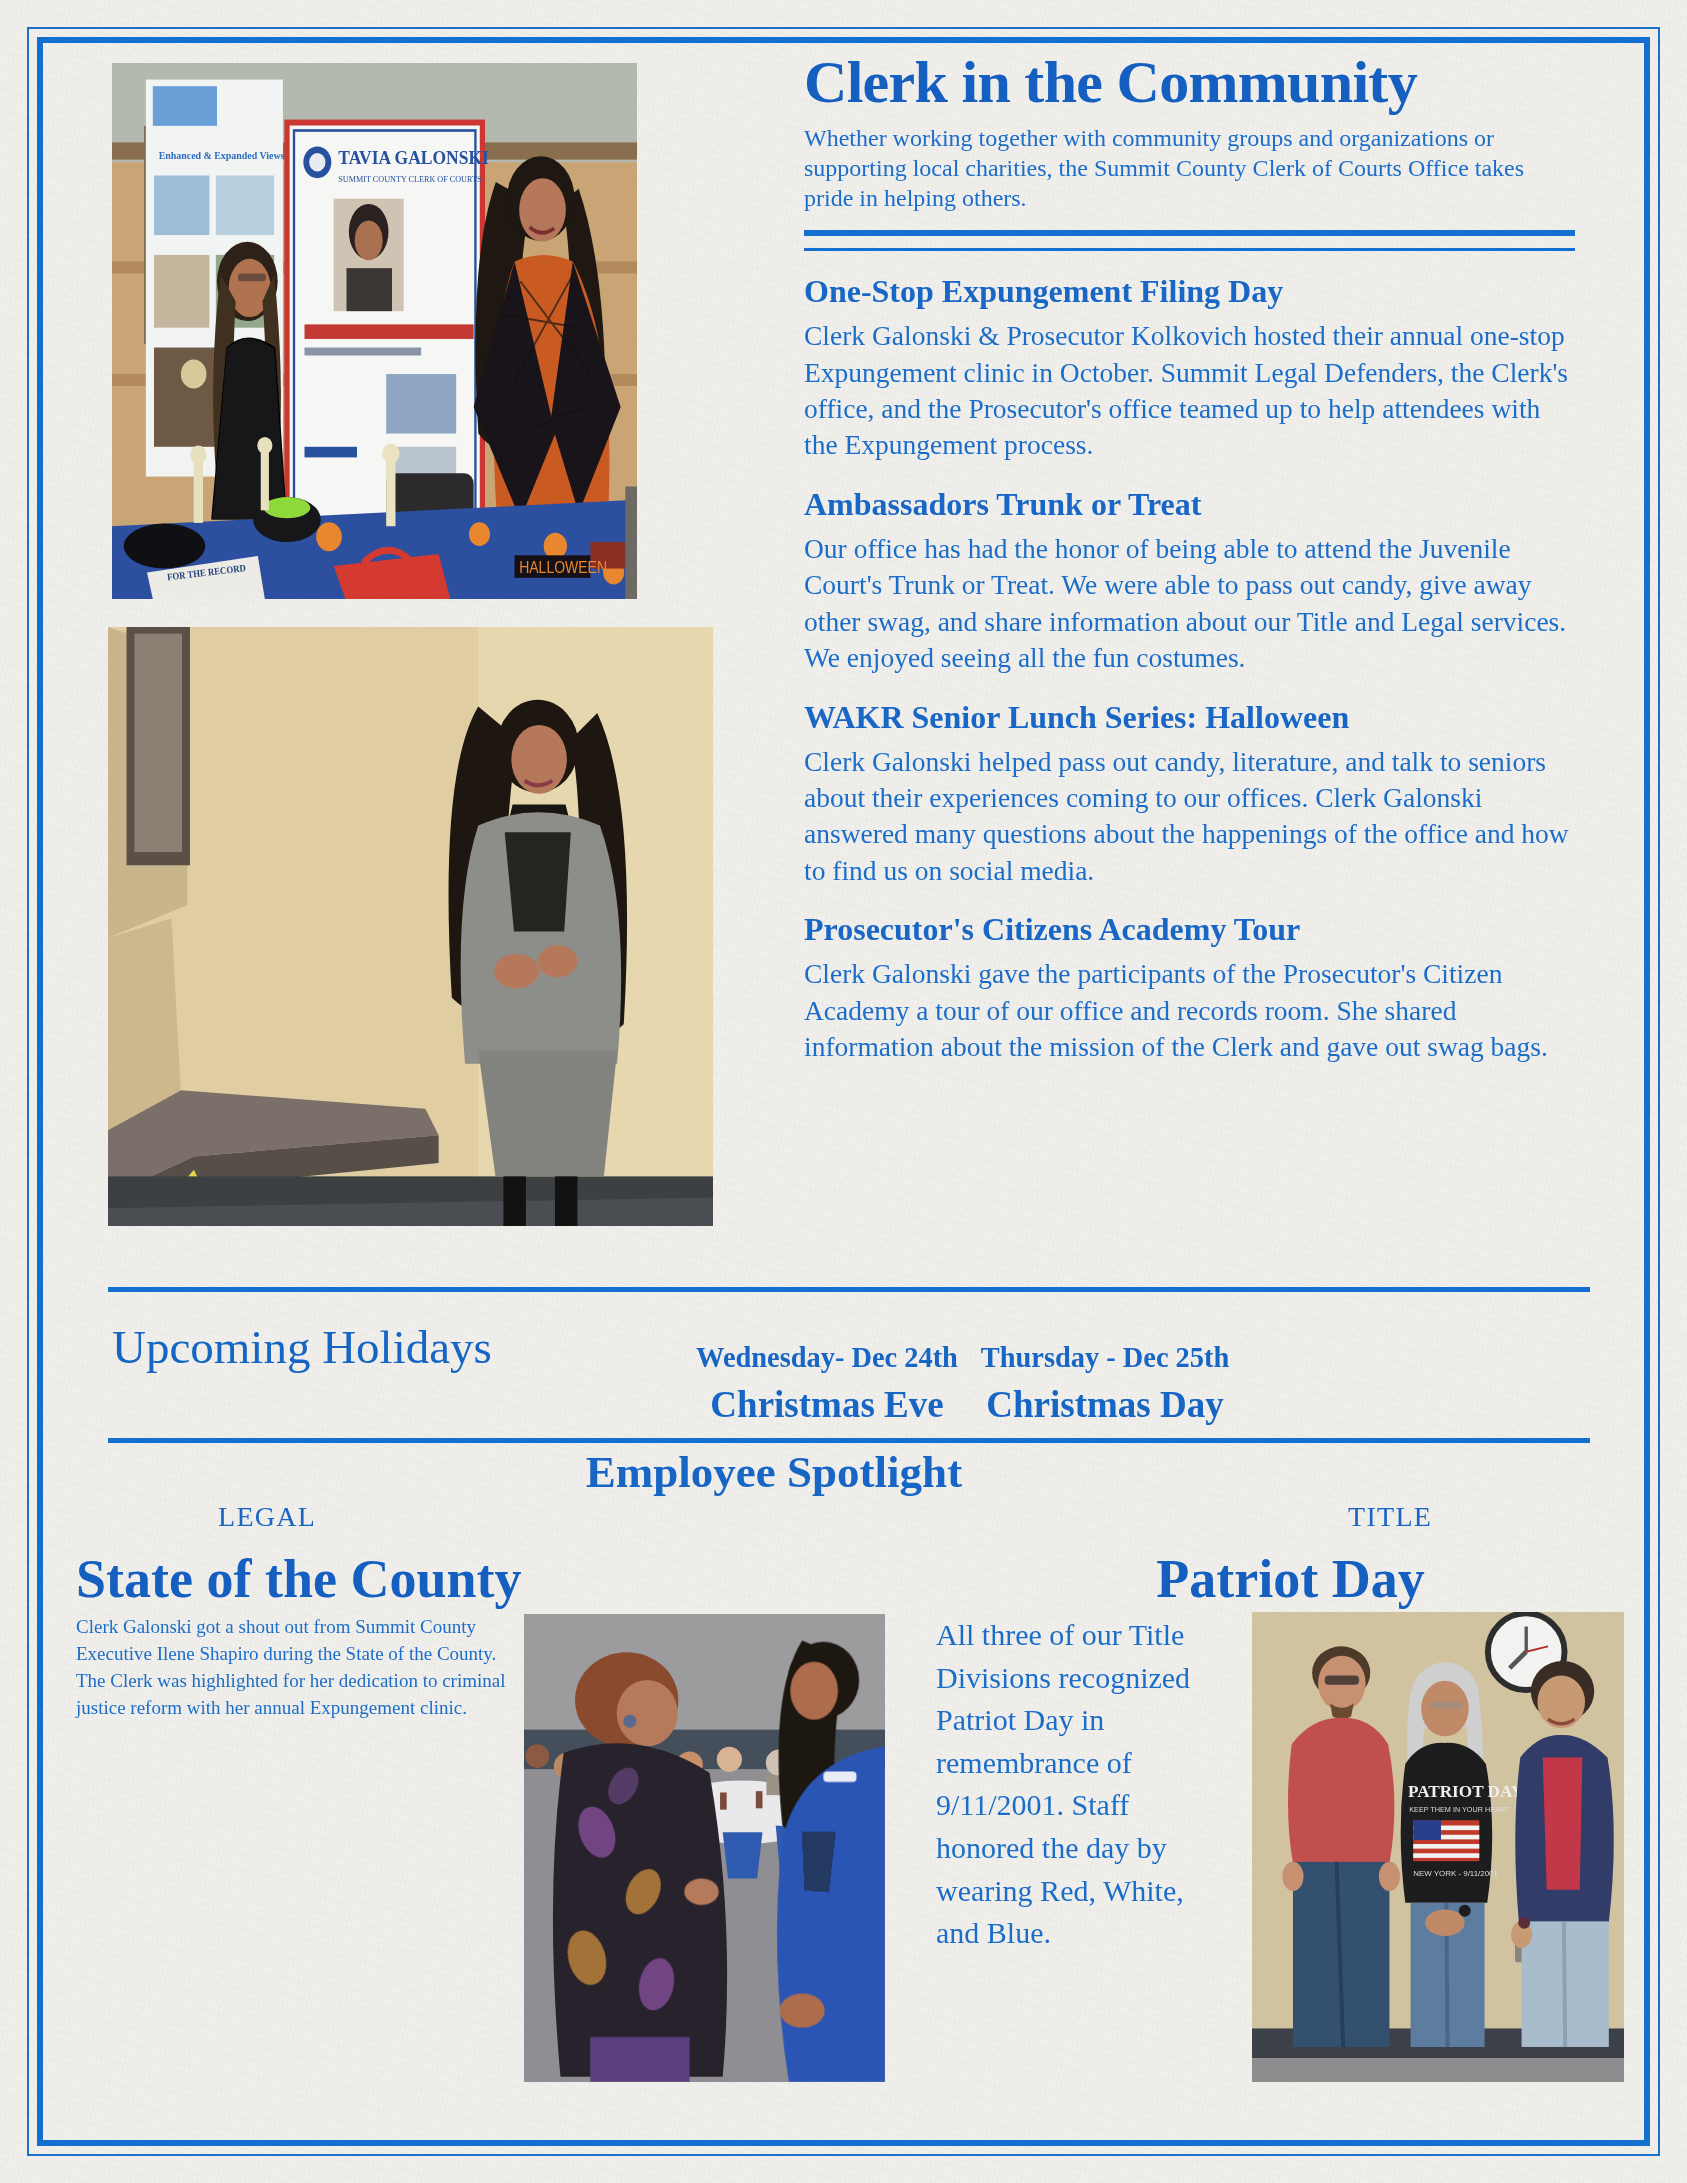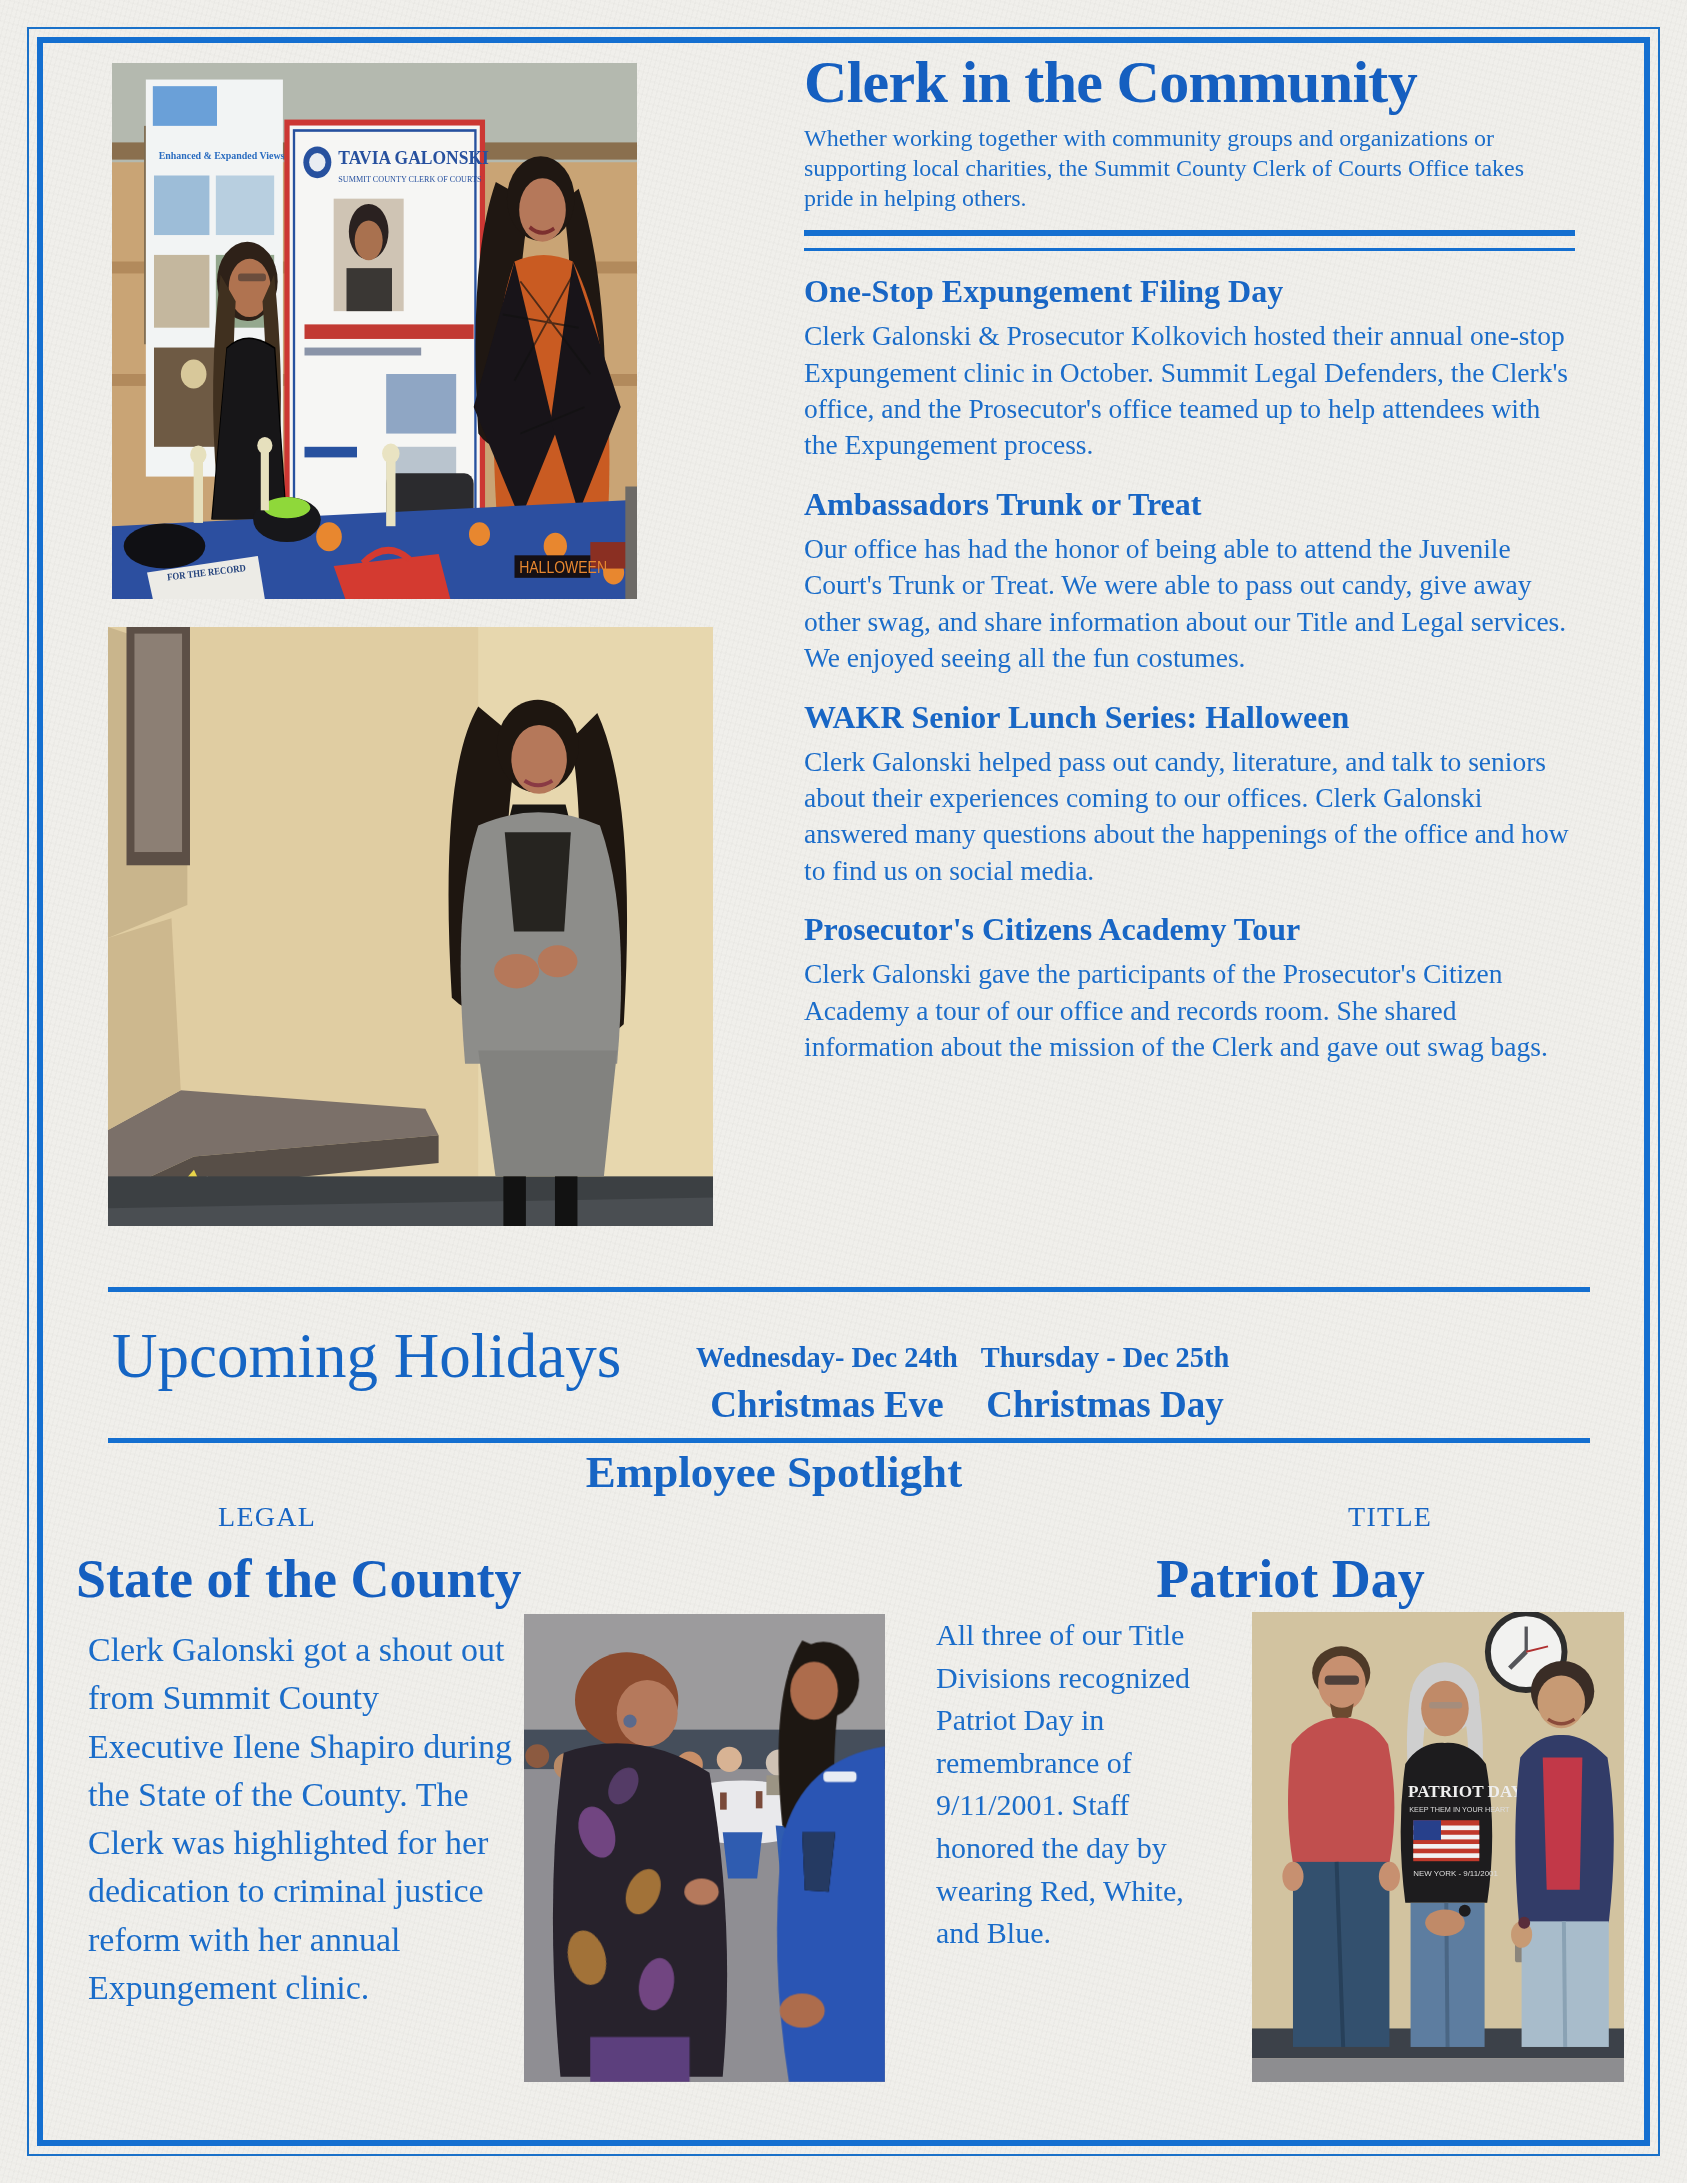--- a/index.html
+++ b/index.html
@@ -22,21 +22,21 @@
   .community{position:absolute;left:804px;top:52px;width:771px;}
   .community h1{margin:0;font-size:60px;line-height:1.0;font-weight:bold;color:#155fc0;letter-spacing:-0.7px;}
   .community .intro{margin:10.6px 0 0 0;font-size:24px;line-height:1.26;color:#1b6dca;}
   .rule-thick{height:6px;background:#146fd0;border:0;margin:17px 0 0 0;}
   .rule-thin{height:2.6px;background:#146fd0;border:0;margin:12px 0 0 0;}
   .sec h2{margin:22.5px 0 0 0;font-size:32px;font-weight:bold;color:#1866c5;}
   .sec p{margin:8px 0 0 0;font-size:27.5px;line-height:1.32;color:#1b6dca;}
 
   .fullrule{position:absolute;left:108px;width:1482px;height:4.6px;background:#146fd0;}
 
-  .holidays-title{position:absolute;left:112px;top:1320px;width:589px;font-size:63px;color:#1565c4;}
+  .holidays-title{position:absolute;left:112px;top:1320px;width:589px;font-size:47px;color:#1565c4;}
   .holiday{position:absolute;top:1342px;width:284px;text-align:center;}
   .holiday .hdate{font-size:28.4px;font-weight:bold;color:#1765c4;}
   .holiday .hname{font-size:37px;font-weight:bold;color:#1765c4;margin-top:9.3px;}
 
   .spot-label{position:absolute;top:1501px;font-size:28px;letter-spacing:1.3px;color:#1765c4;}
   .spot-title{position:absolute;left:529px;top:1446px;width:490px;text-align:center;font-size:45px;font-weight:bold;color:#1765c4;}
 
   .big-head{position:absolute;font-size:54px;font-weight:bold;color:#155fc0;}
   .body-col{position:absolute;font-size:30px;line-height:1.42;color:#1b6dca;}
 </style>
@@ -214,21 +214,21 @@
   </div>
   <div class="fullrule" style="top:1438px;"></div>
 
   <div class="spot-label" style="left:218px;">LEGAL</div>
   <div class="spot-title">Employee Spotlight</div>
   <div class="spot-label" style="left:1348px;">TITLE</div>
 
   <div class="big-head" style="left:76px;top:1548px;width:609px;">State of the County</div>
   <div class="big-head" style="left:1125px;top:1548px;width:331px;text-align:center;">Patriot Day</div>
 
-  <p class="body-col" style="left:76px;top:1614px;width:433px;margin:12px;font-size:34px;">Clerk Galonski got a shout out from Summit County Executive Ilene Shapiro during the State of the County. The Clerk was highlighted for her dedication to criminal justice reform with her annual Expungement clinic.</p>
+  <p class="body-col" style="left:76px;top:1614px;width:433px;margin:0;font-size:19px;">Clerk Galonski got a shout out from Summit County Executive Ilene Shapiro during the State of the County. The Clerk was highlighted for her dedication to criminal justice reform with her annual Expungement clinic.</p>
 
   <figure class="photo" style="left:524px;top:1614px;width:361px;height:468px;margin:0;">
     <svg viewBox="0 0 545 708" preserveAspectRatio="none">
       <rect x="0" y="0" width="545" height="708" fill="#92919
 6"></rect>
       <rect x="0" y="0" width="545" height="708" fill="#949399"></rect>
       <rect x="0" y="0" width="545" height="175" fill="#9c9b9d"></rect>
       <rect x="0" y="175" width="545" height="60" fill="#454e5b"></rect>
       <rect x="0" y="235" width="545" height="473" fill="#8f8e93"></rect>
       <g opacity=".35" fill="#6f6e73">

